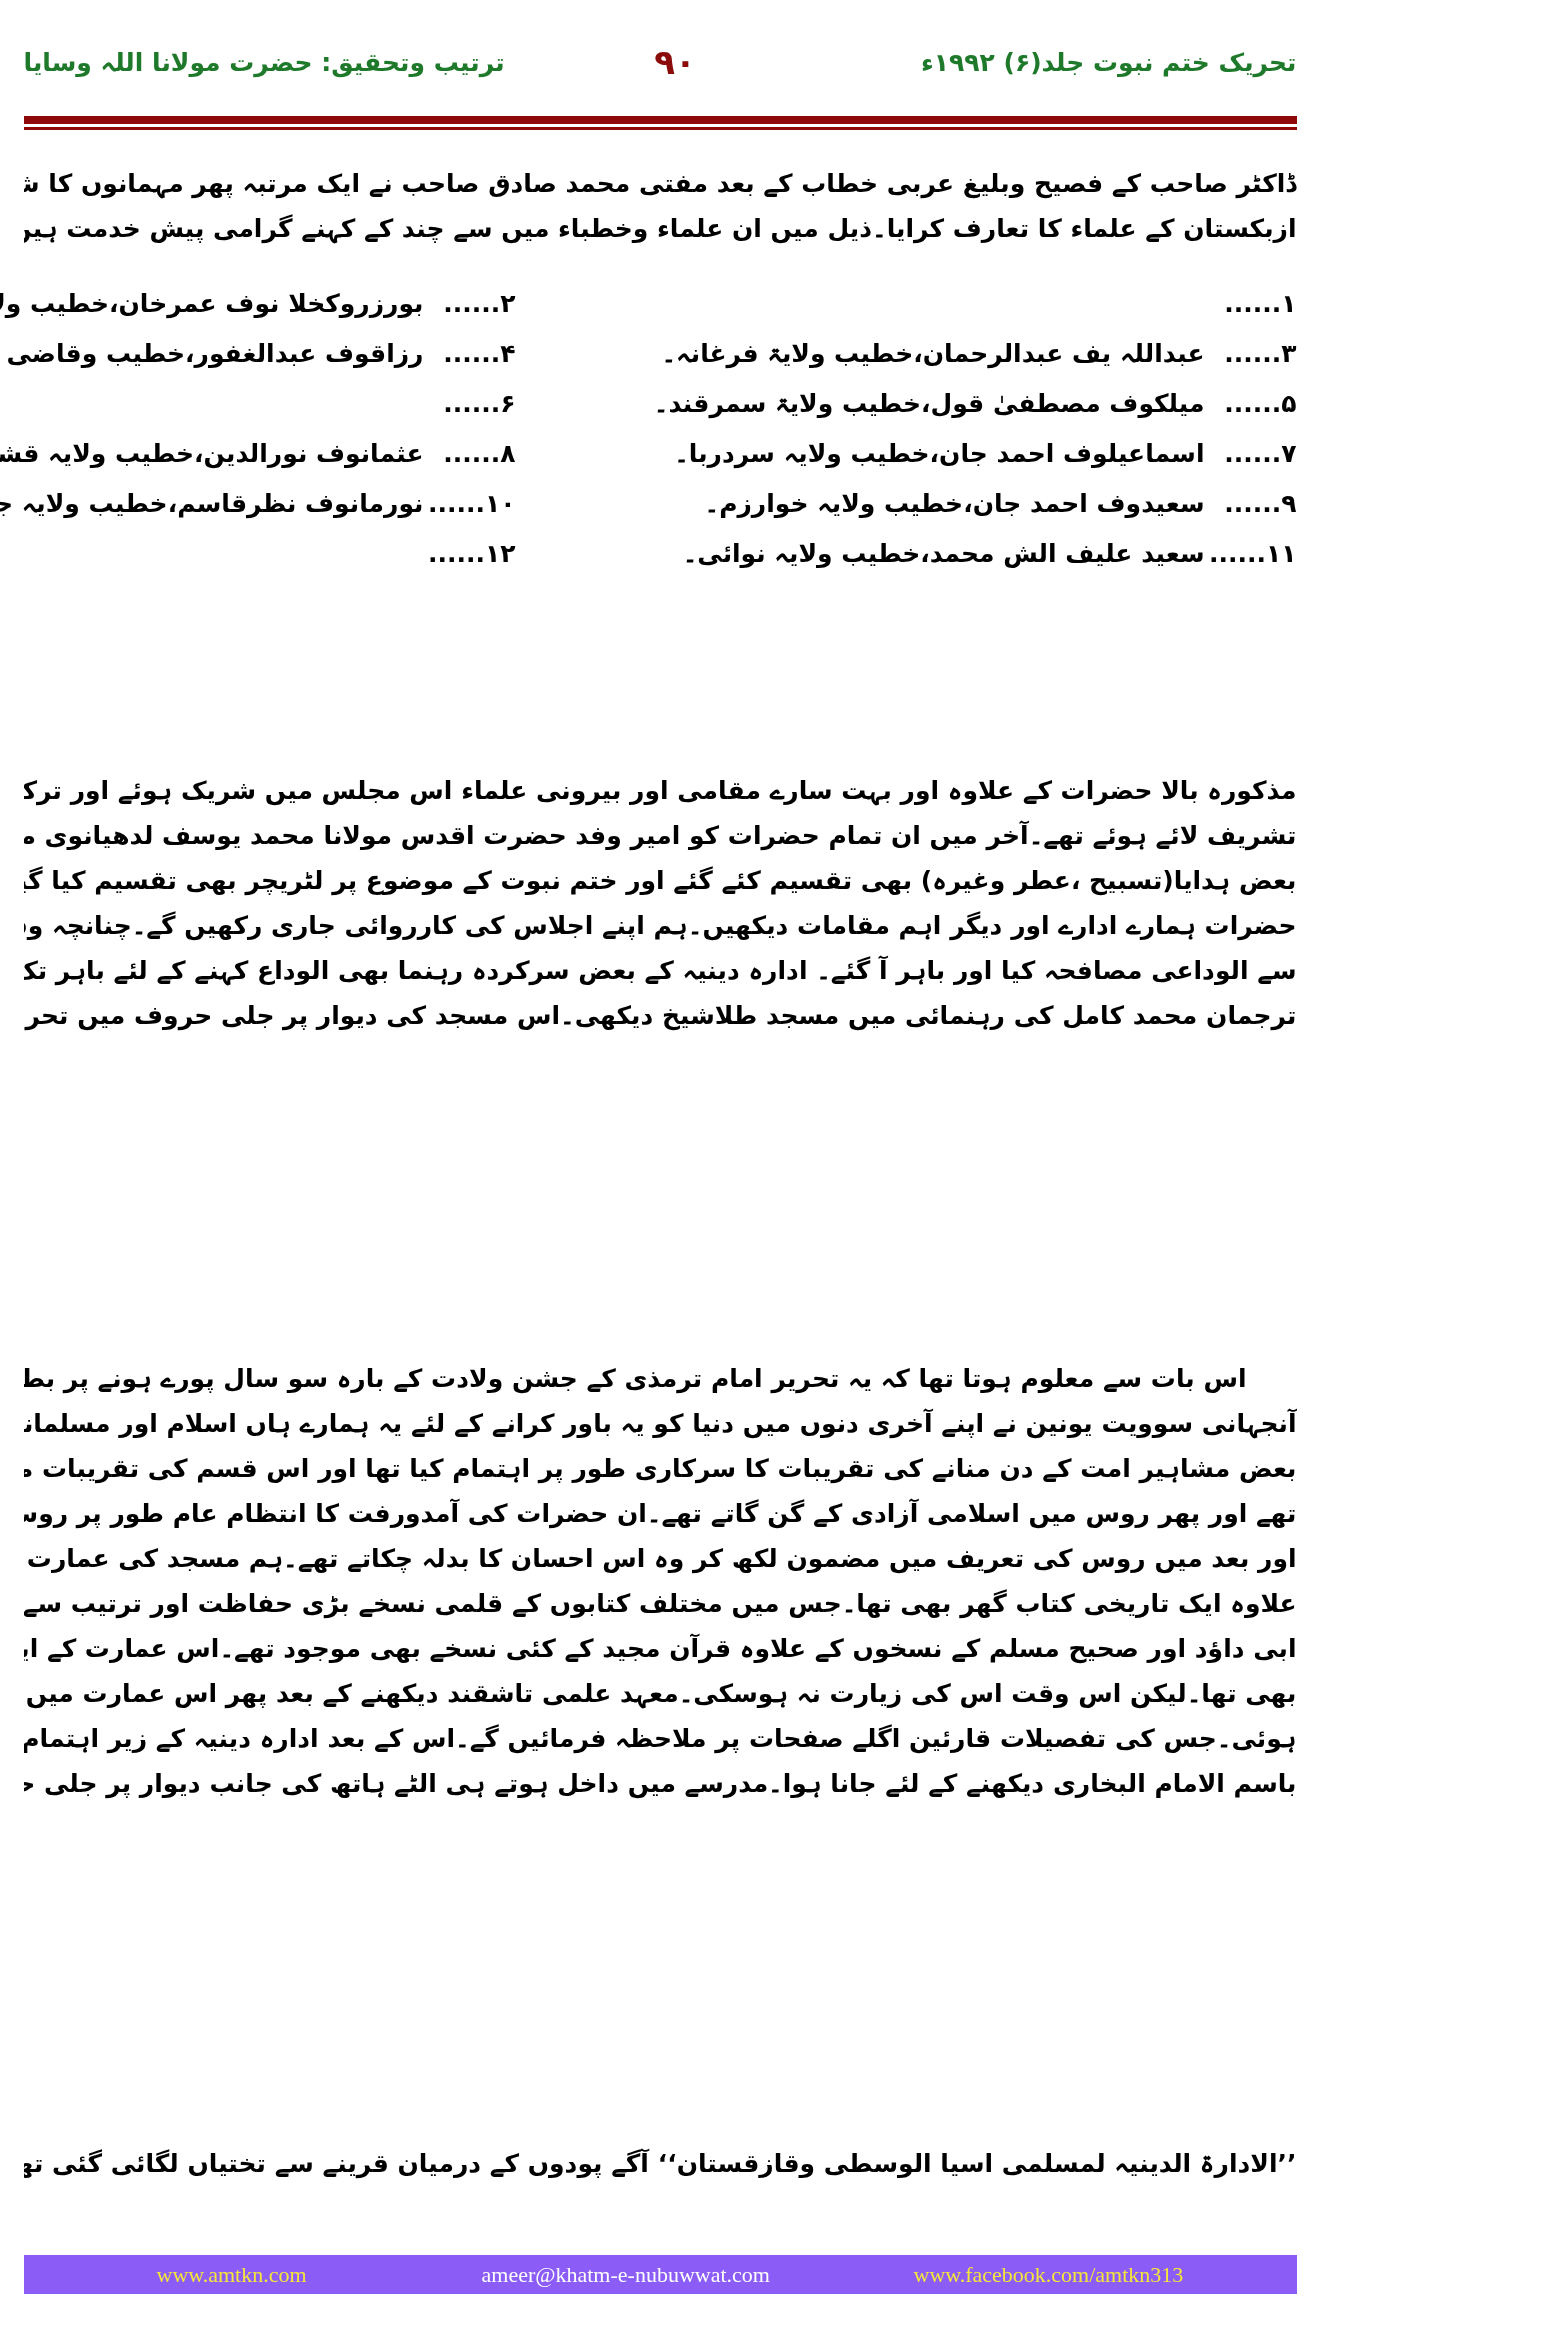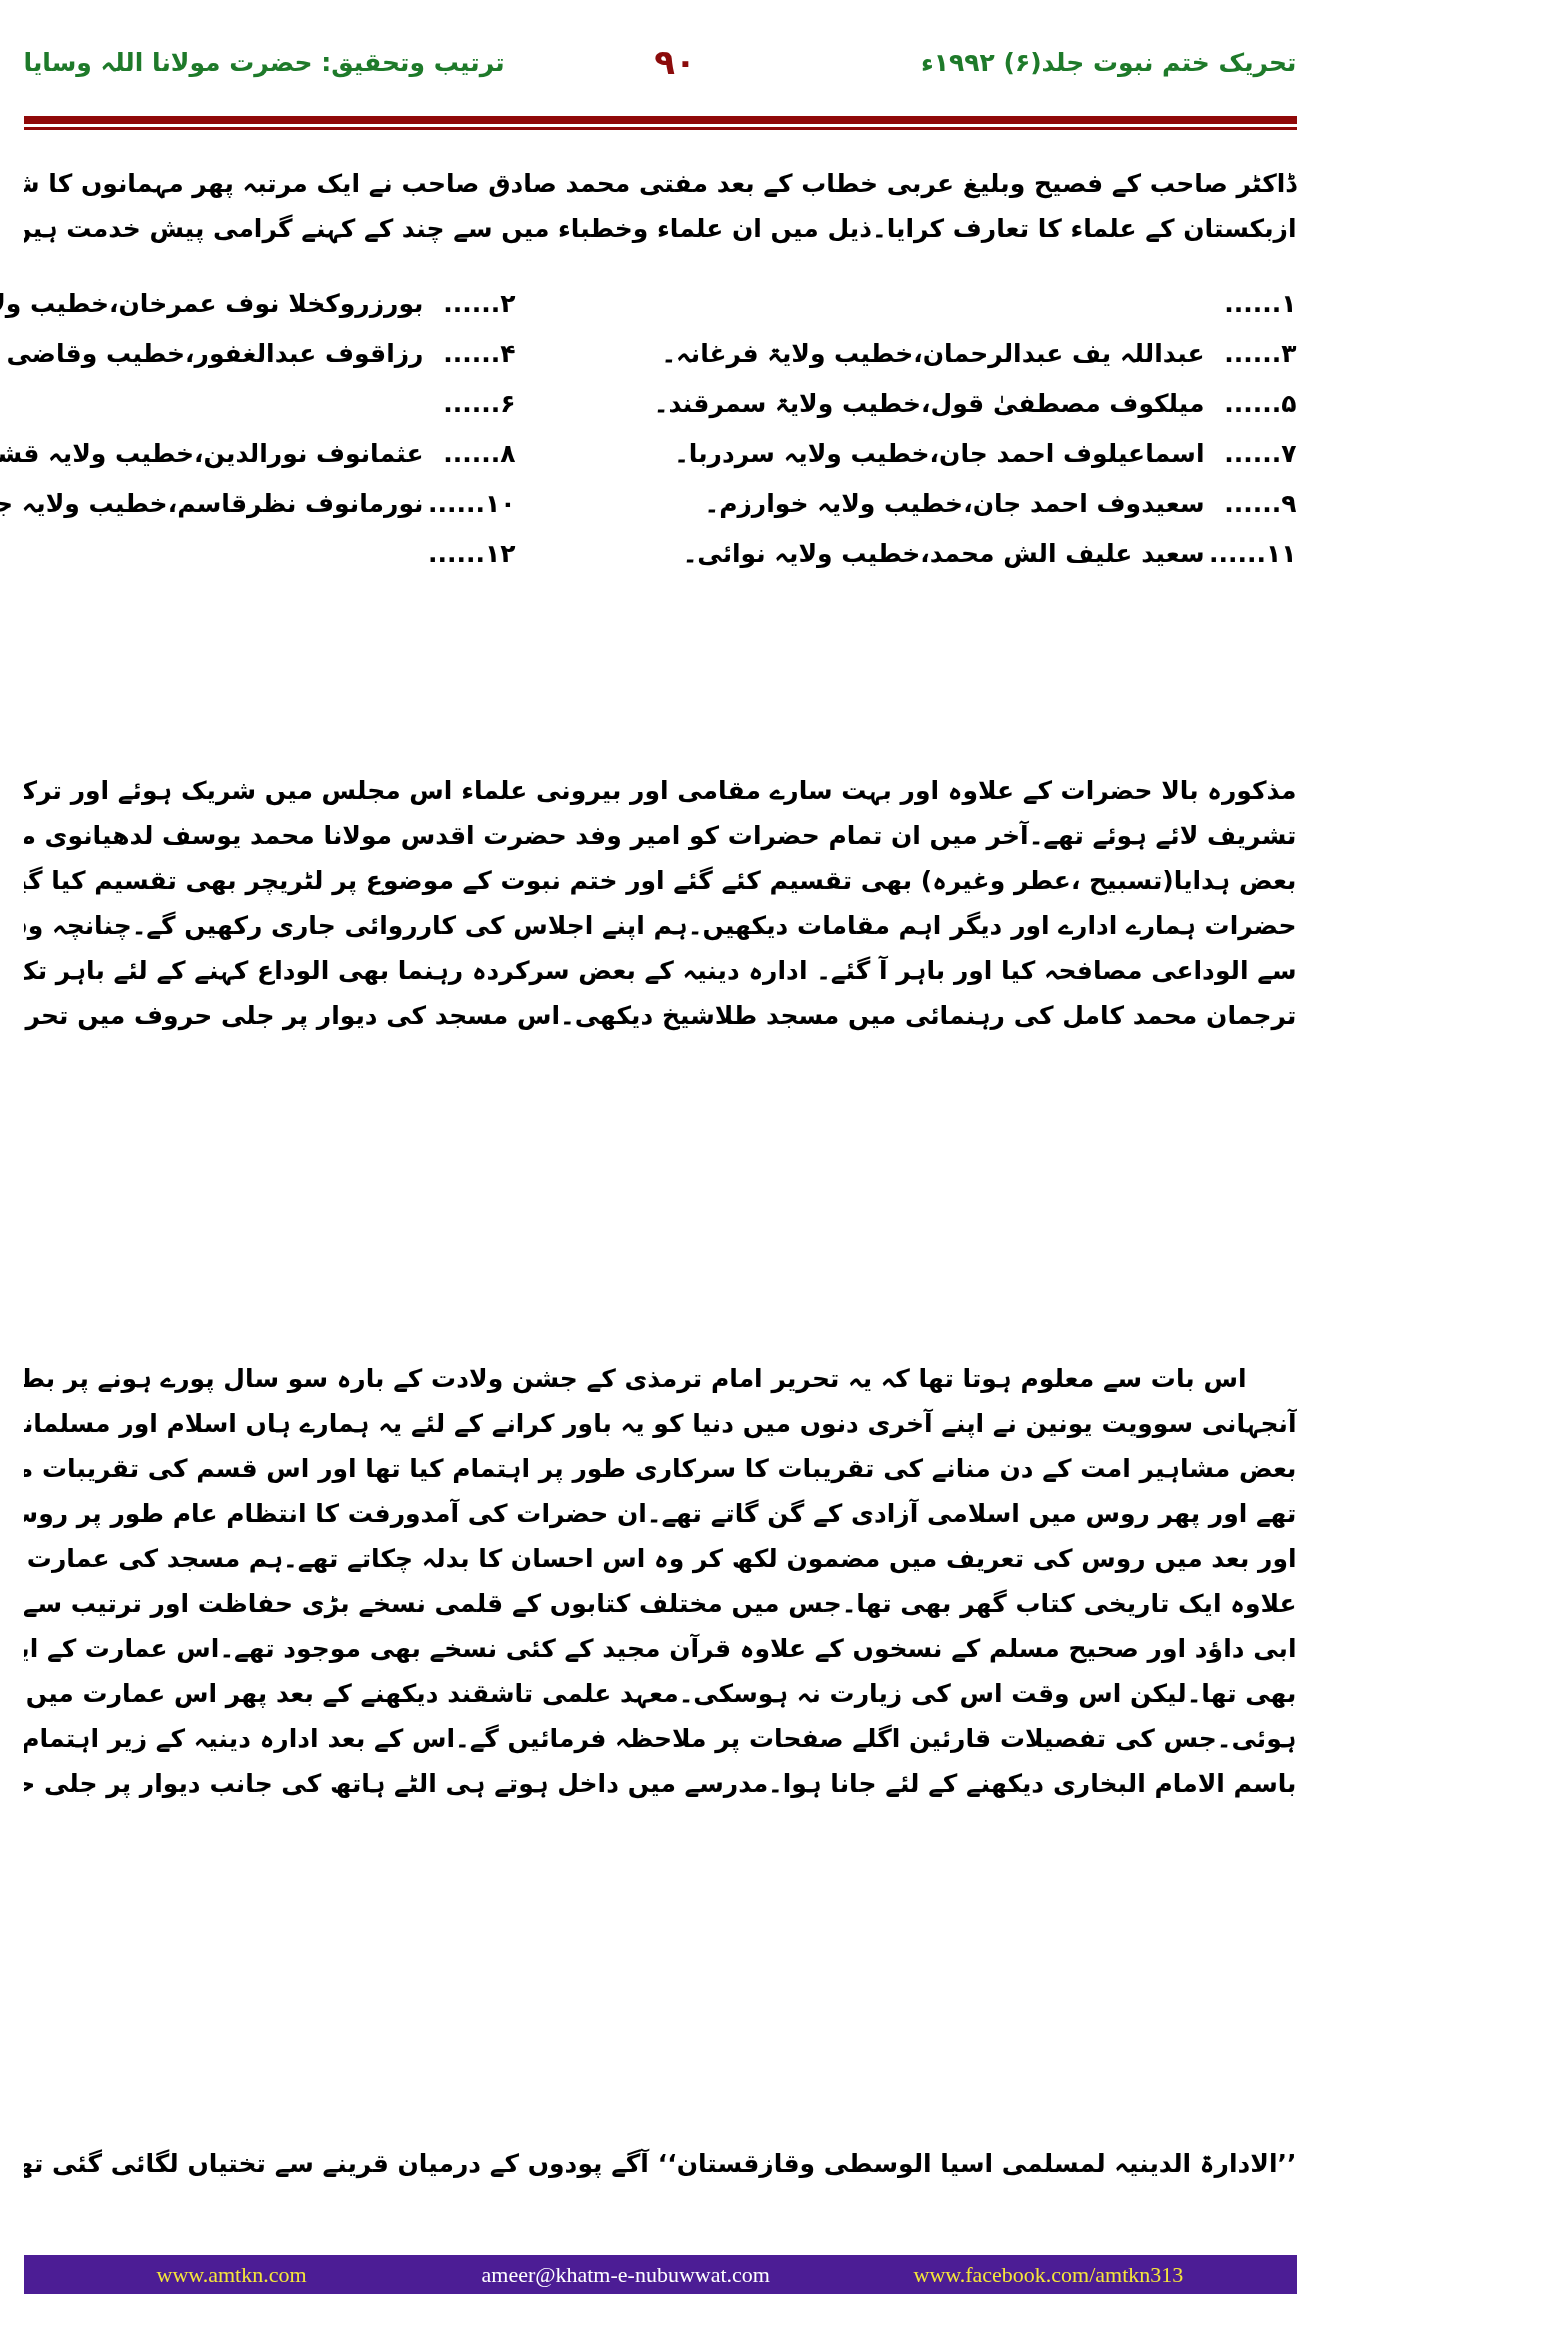--- a/index.html
+++ b/index.html
@@ -30,21 +30,21 @@
   .list-num { position: absolute; width: 59px; text-align: right; white-space: nowrap; }
   .list-name { position: absolute; white-space: nowrap; }
   .col-a-num { right: 0; }
   .col-a-name { right: 92px; }
   .col-b-num { right: 781px; }
   .col-b-name { right: 873px; }
 
   .arabic { font-family: "DejaVu Sans", sans-serif; font-weight: bold; font-size: 25px; }
 
   
-  .footer { position: absolute; left: 23.5px; right: 23.5px; top: 2243px; height: 39px; background: #4c1d95;
+  .footer { position: absolute; left: 23.5px; right: 23.5px; top: 2243px; height: 39px; background: #8b5cf6;
             font-family: "Liberation Serif", serif; font-size: 22px; line-height: 39px; }
   .footer span { position: absolute; top: 0; white-space: nowrap; }
   .f1 { left: 133px; color: #f5e63a; }
   .f2 { left: 458px; color: #ffffff; }
   .f3 { left: 890px; color: #f5e63a; }
 </style>
 </head>
 <body>
 
 <div class="page">

